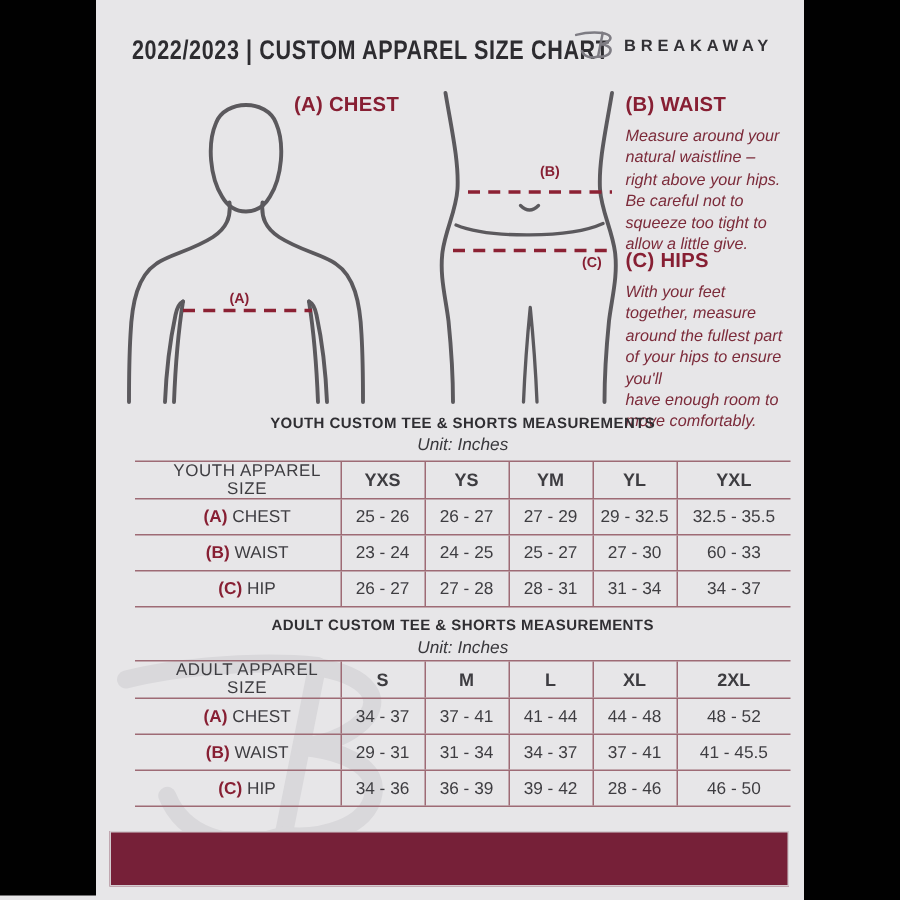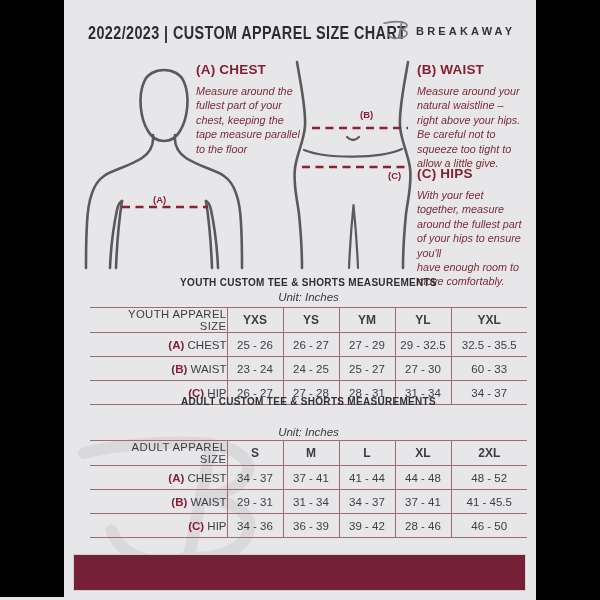--- a/index.html
+++ b/index.html
@@ -46,28 +46,28 @@
   .instr-b{left:353px;top:62px;width:116px;}
   .instr-c{left:353px;top:166px;width:116px;}
   .instr h3{font-size:13.5px;font-weight:700;color:var(--accent);letter-spacing:.2px;margin-bottom:7px;}
   .instr p{font-size:10.8px;font-style:italic;color:var(--body-maroon);line-height:14.4px;white-space:pre-line;}
 
   
   .tbl-title{position:absolute;left:26px;width:437px;text-align:center;font-size:10px;font-weight:700;
     color:#2f2e32;letter-spacing:.3px;}
   .tbl-unit{position:absolute;left:26px;width:437px;text-align:center;font-size:11.5px;font-style:italic;color:var(--ink);}
   .y-title{top:277px;} .y-unit{top:291px;}
-  .a-title{top:396px;} .a-unit{top:426px;}
+  .a-title{top:412px;} .a-unit{top:426px;}
   .sizetable{position:absolute;left:26px;border-collapse:collapse;table-layout:fixed;width:437px;}
   .y-table{top:307px;} .a-table{top:440px;}
   .sizetable th,.sizetable td{border-top:1px solid var(--tborder);border-bottom:1px solid var(--tborder);
     height:24px;padding:0;font-size:11.5px;color:#3e3d41;text-align:center;font-weight:400;background:transparent;}
   .sizetable th:not(:first-child),.sizetable td:not(:first-child){border-left:1px solid var(--tborder);}
   .sizetable thead th{font-weight:700;font-size:12px;}
-  .sizetable .rowhead{text-align:right;padding-left:13px;}
+  .sizetable .rowhead{text-align:center;padding-left:13px;}
   .sizetable thead .rowhead{font-weight:400;font-size:11.3px;letter-spacing:.4px;}
   .pfx{color:var(--accent);font-weight:700;}
 
   
   .footer-bar{position:absolute;left:9px;top:554px;width:453px;height:37px;background:var(--bar);
     border:1px solid #d3ccd0;z-index:3;}
 </style>
 </head>
 <body>
 
@@ -123,25 +123,20 @@
           <line x1="248" y1="128" x2="344" y2="128"></line>
           <line x1="238" y1="167" x2="346" y2="167"></line>
         </g>
       </svg>
       <div class="fig-label lbl-a">(A)</div>
       <div class="fig-label lbl-b">(B)</div>
       <div class="fig-label lbl-c">(C)</div>
 
       <div class="instr instr-a">
         <h3>(A) CHEST</h3>
-        <p>Measure around the
-fullest part of your
-chest, keeping the
-tape measure parallel
-to the floor</p>
       </div>
       <div class="instr instr-b">
         <h3>(B) WAIST</h3>
         <p>Measure around your
 natural waistline –
 right above your hips.
 Be careful not to
 squeeze too tight to
 allow a little give.</p>
       </div>

